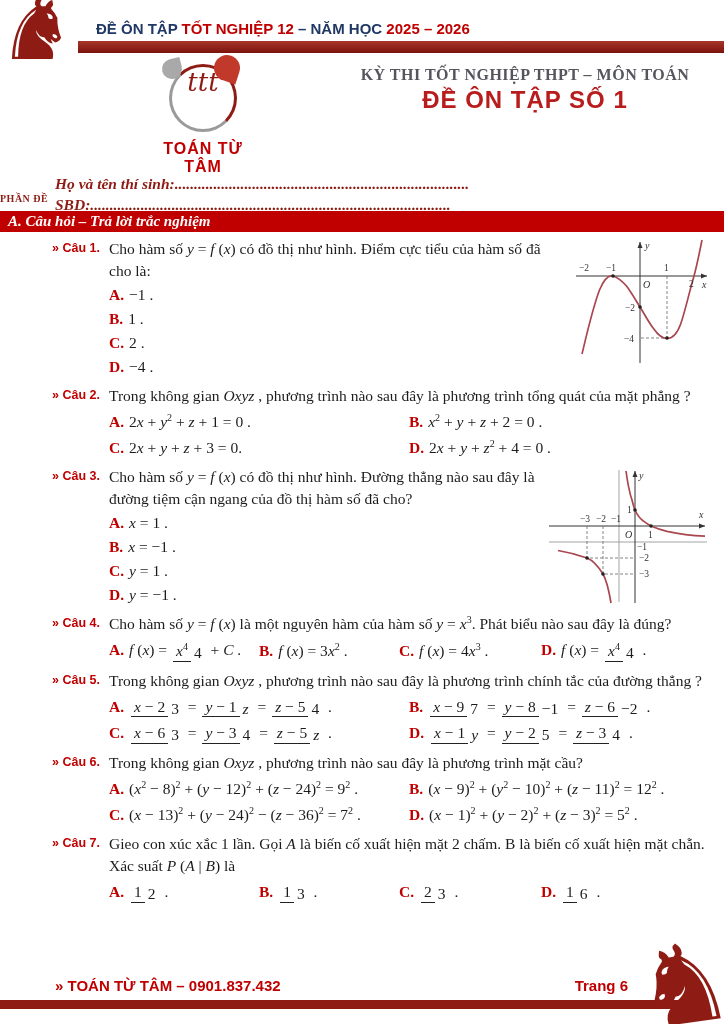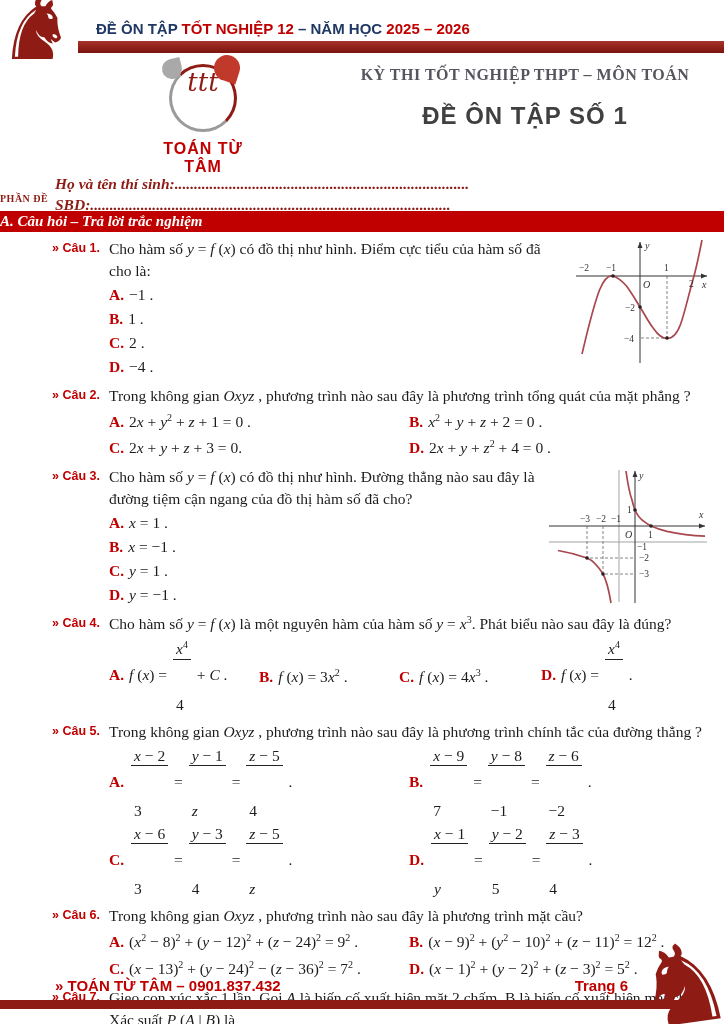--- a/index.html
+++ b/index.html
@@ -15,40 +15,40 @@
 
   .logo{position:absolute;left:148px;top:64px;width:110px;text-align:center;}
   .logo-circle{width:62px;height:62px;margin:0 auto;border-radius:50%;border:3px solid #8e1b14;border-left-color:#9a9a9a;border-bottom-color:#9a9a9a;display:flex;align-items:flex-start;justify-content:center;position:relative;}
   .logo-ttt{font-family:"DejaVu Serif",serif;font-style:italic;font-size:26px;color:#8e1b14;}
   .logo-swoosh{position:absolute;top:-12px;right:-6px;width:26px;height:26px;border-radius:50% 50% 0 50%;background:#c0392b;transform:rotate(18deg);}
   .logo-swoosh2{position:absolute;top:-8px;left:-10px;width:20px;height:20px;border-radius:50% 0 50% 50%;background:#a9a9a9;transform:rotate(-14deg);}
   .logo-name{margin-top:8px;font-family:"Liberation Sans",sans-serif;font-weight:bold;font-size:16px;color:#c00000;letter-spacing:1px;}
 
   .exam-block{position:absolute;left:330px;top:66px;width:390px;text-align:center;}
   .exam-kind{font-family:"Liberation Serif",serif;font-weight:bold;font-size:16px;color:#55555e;letter-spacing:.5px;}
-  .exam-title{margin-top:18px;font-family:"Liberation Sans",sans-serif;font-weight:bold;font-size:24px;color:#404040;letter-spacing:1px;}
+  .exam-title{margin-top:2px;font-family:"Liberation Sans",sans-serif;font-weight:bold;font-size:24px;color:#b91c1c;letter-spacing:1px;}
   .exam-dur{margin-top:4px;font-style:italic;font-size:15px;color:#8a8a8a;}
 
   .fill-line{position:absolute;left:55px;font-style:italic;font-weight:bold;color:#8e1b14;font-size:15.5px;white-space:nowrap;overflow:hidden;width:420px;margin-top:20px;}
   .fill-name{top:155px;} .fill-sbd{top:176px;}
   .phan-de{position:absolute;top:193px;left:0;right:0;text-align:left;font-weight:bold;color:#8e1b14;font-size:10px;letter-spacing:.5px;}
 
-  .section-bar{position:absolute;top:211px;left:0;right:0;height:21px;background:#c00000;color:#fff;font-style:italic;font-weight:bold;font-size:15px;line-height:21px;}
+  .section-bar{position:absolute;top:211px;left:0;right:0;height:21px;background:#c00000;color:#fff;font-style:italic;font-weight:bold;font-size:15px;line-height:21px;padding-left:8px;}
 
   
   .qs{position:absolute;top:238px;left:52px;right:12px;}
   .q{display:flex;margin-bottom:7px;}
   .q-label{flex:none;width:57px;color:#c00000;font-family:"Liberation Sans",sans-serif;font-weight:bold;font-size:12.5px;padding-top:3px;white-space:nowrap;}
   .q-body{flex:1;font-size:15.5px;line-height:1.42;}
   .q-graph{float:right;margin:0 0 2px 10px;}
   .opt-key{color:#c00000;font-weight:bold;margin-right:5px;}
   .opts-list div{margin-top:2px;}
   .opts-grid2{display:grid;grid-template-columns:300px 1fr;row-gap:4px;margin-top:4px;align-items:center;}
   .opts-grid4{display:grid;grid-template-columns:150px 140px 142px 1fr;margin-top:4px;align-items:center;}
-  .fr{display:inline-flex;flex-direction:column;align-items:flex-start;vertical-align:middle;margin:1px 2px;line-height:1.05;gap:36px;}
+  .fr{display:inline-flex;align-items:flex-end;vertical-align:middle;margin:1px 2px;line-height:1.05;}
   .fr .nu{padding:0 3px 1px;border-bottom:1px solid #222;}
   .fr .de{padding:1px 3px 0;}
   sup{font-size:10px;}
   i{font-family:"Liberation Serif",serif;}
 
   
   .axis{stroke:#333;stroke-width:1;} .curve{fill:none;stroke:#a8474f;stroke-width:1.7;}
   .dash{stroke:#666;stroke-width:.8;stroke-dasharray:3,2;fill:none;}
   .asym{stroke:#999;stroke-width:.9;}
   .gtxt{font-family:"Liberation Serif",serif;font-size:10px;fill:#333;font-style:italic;}

